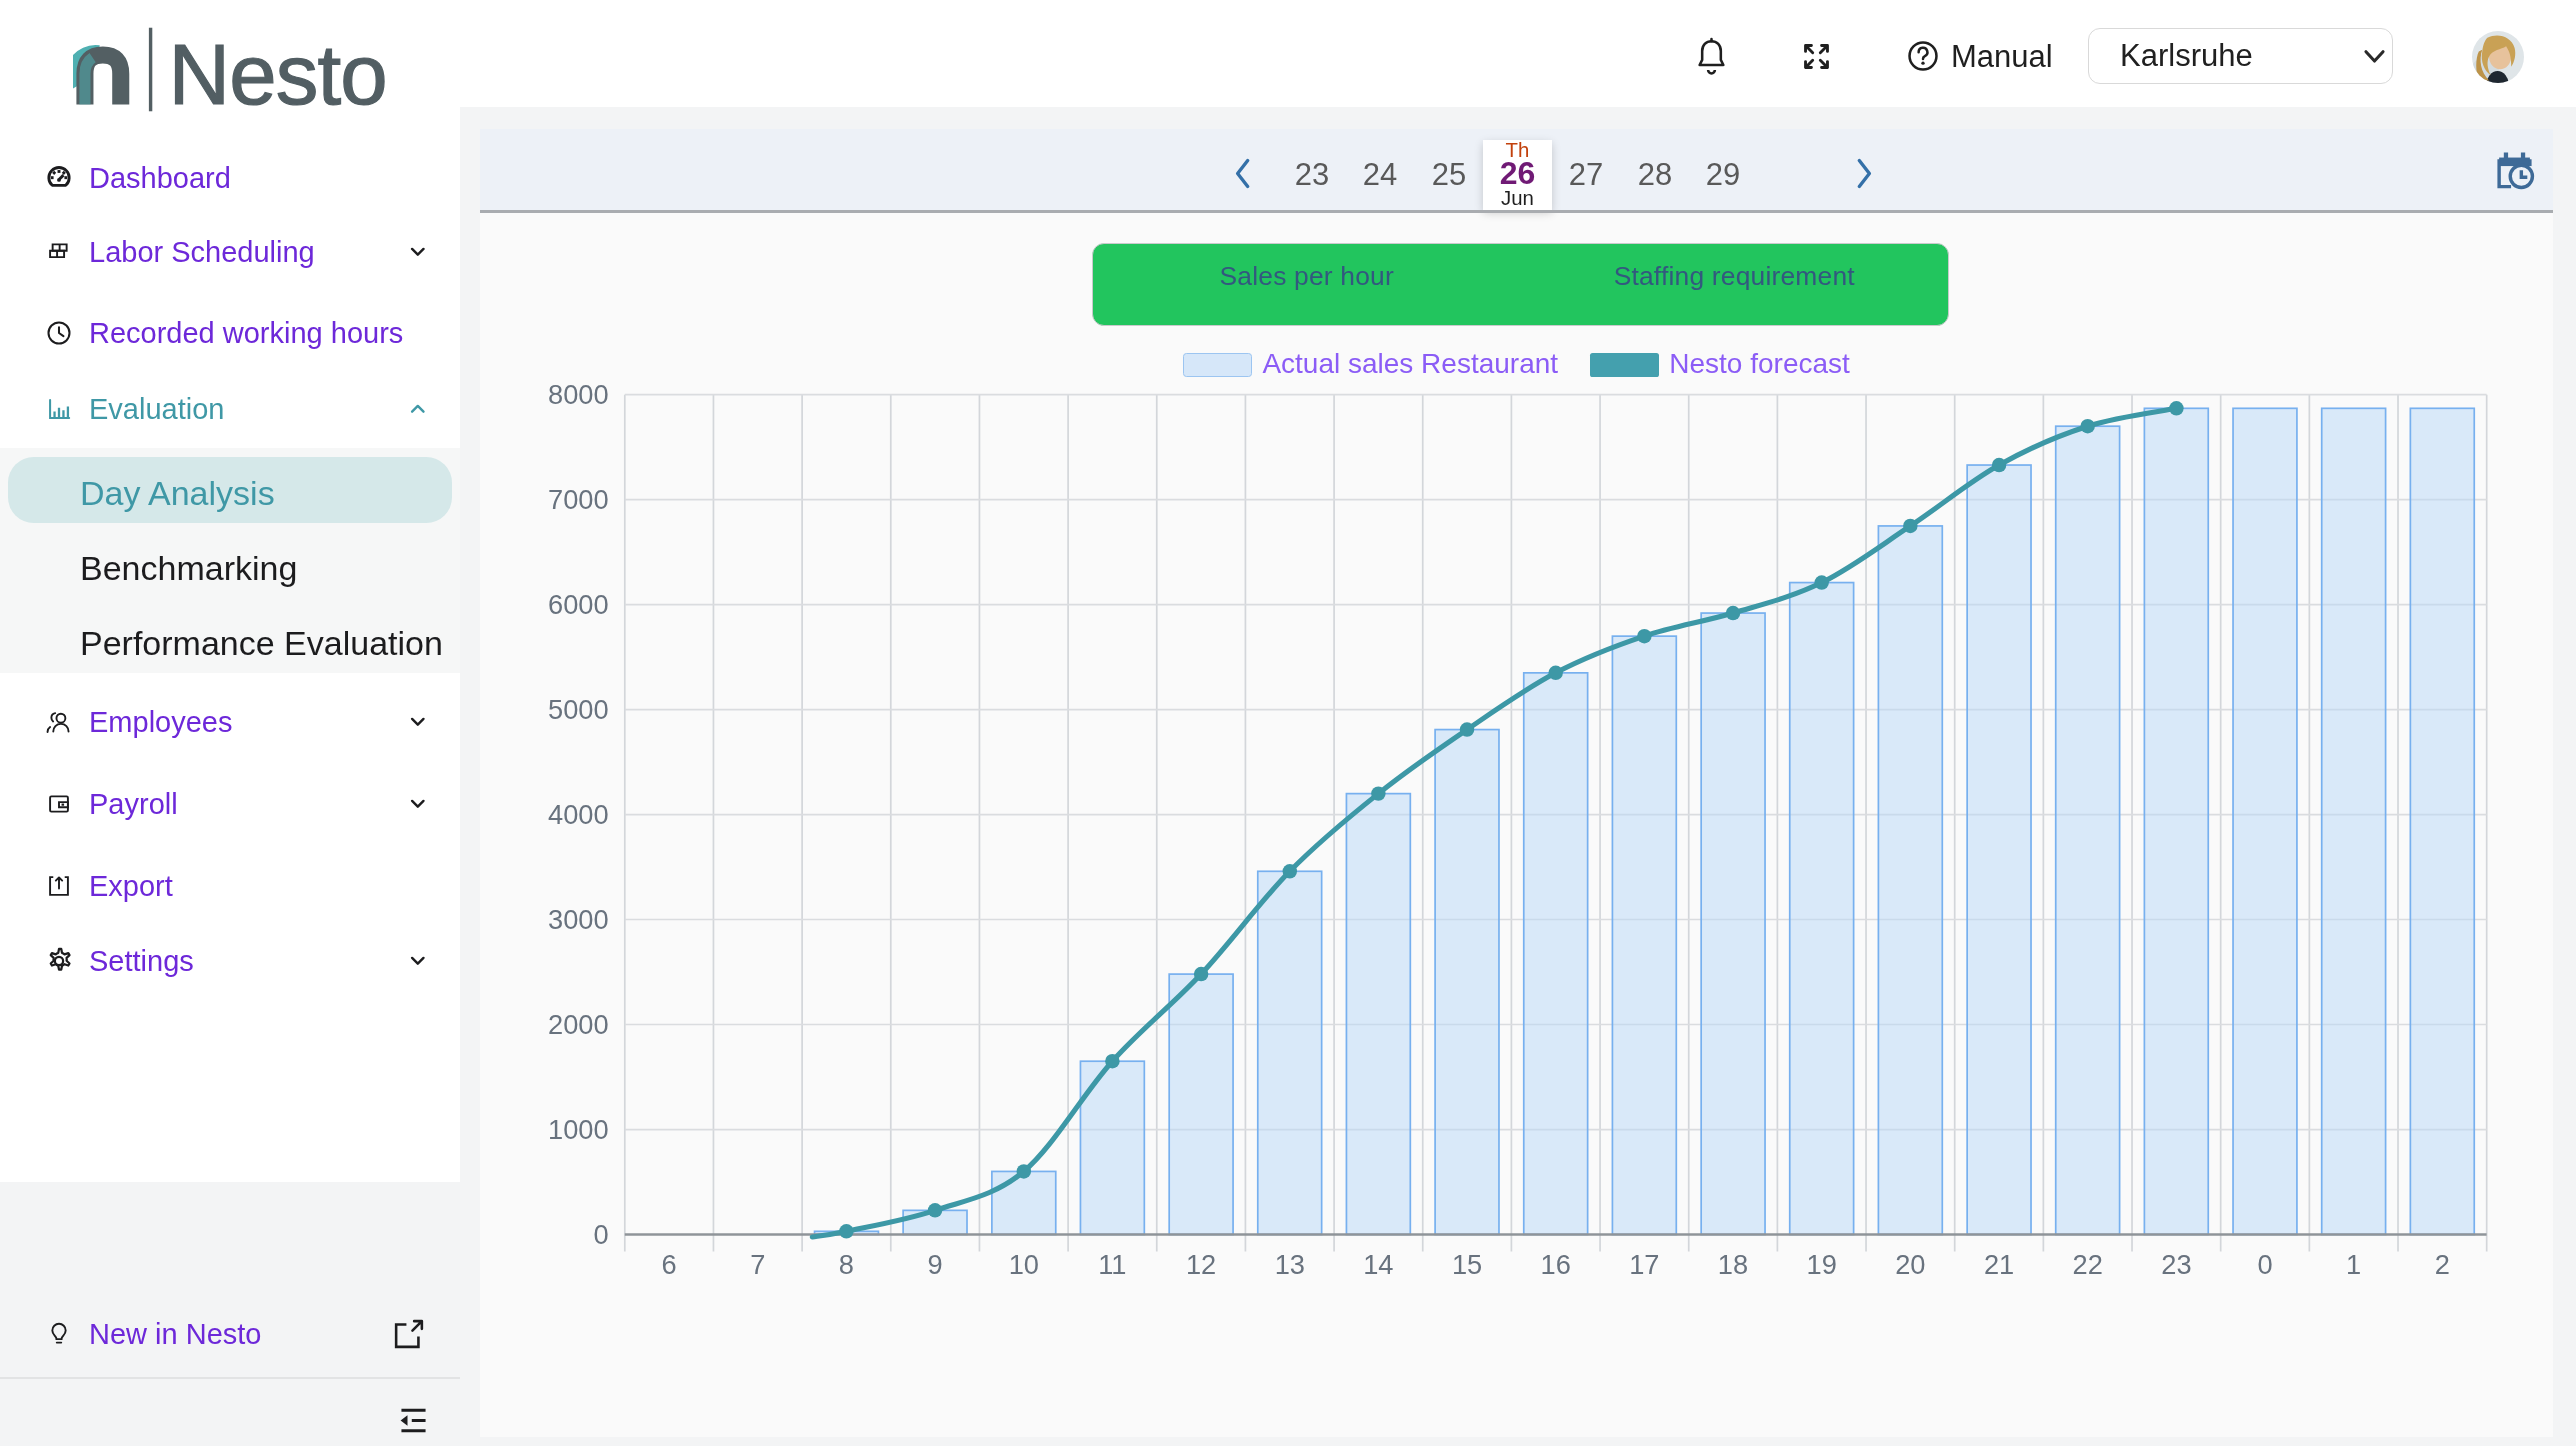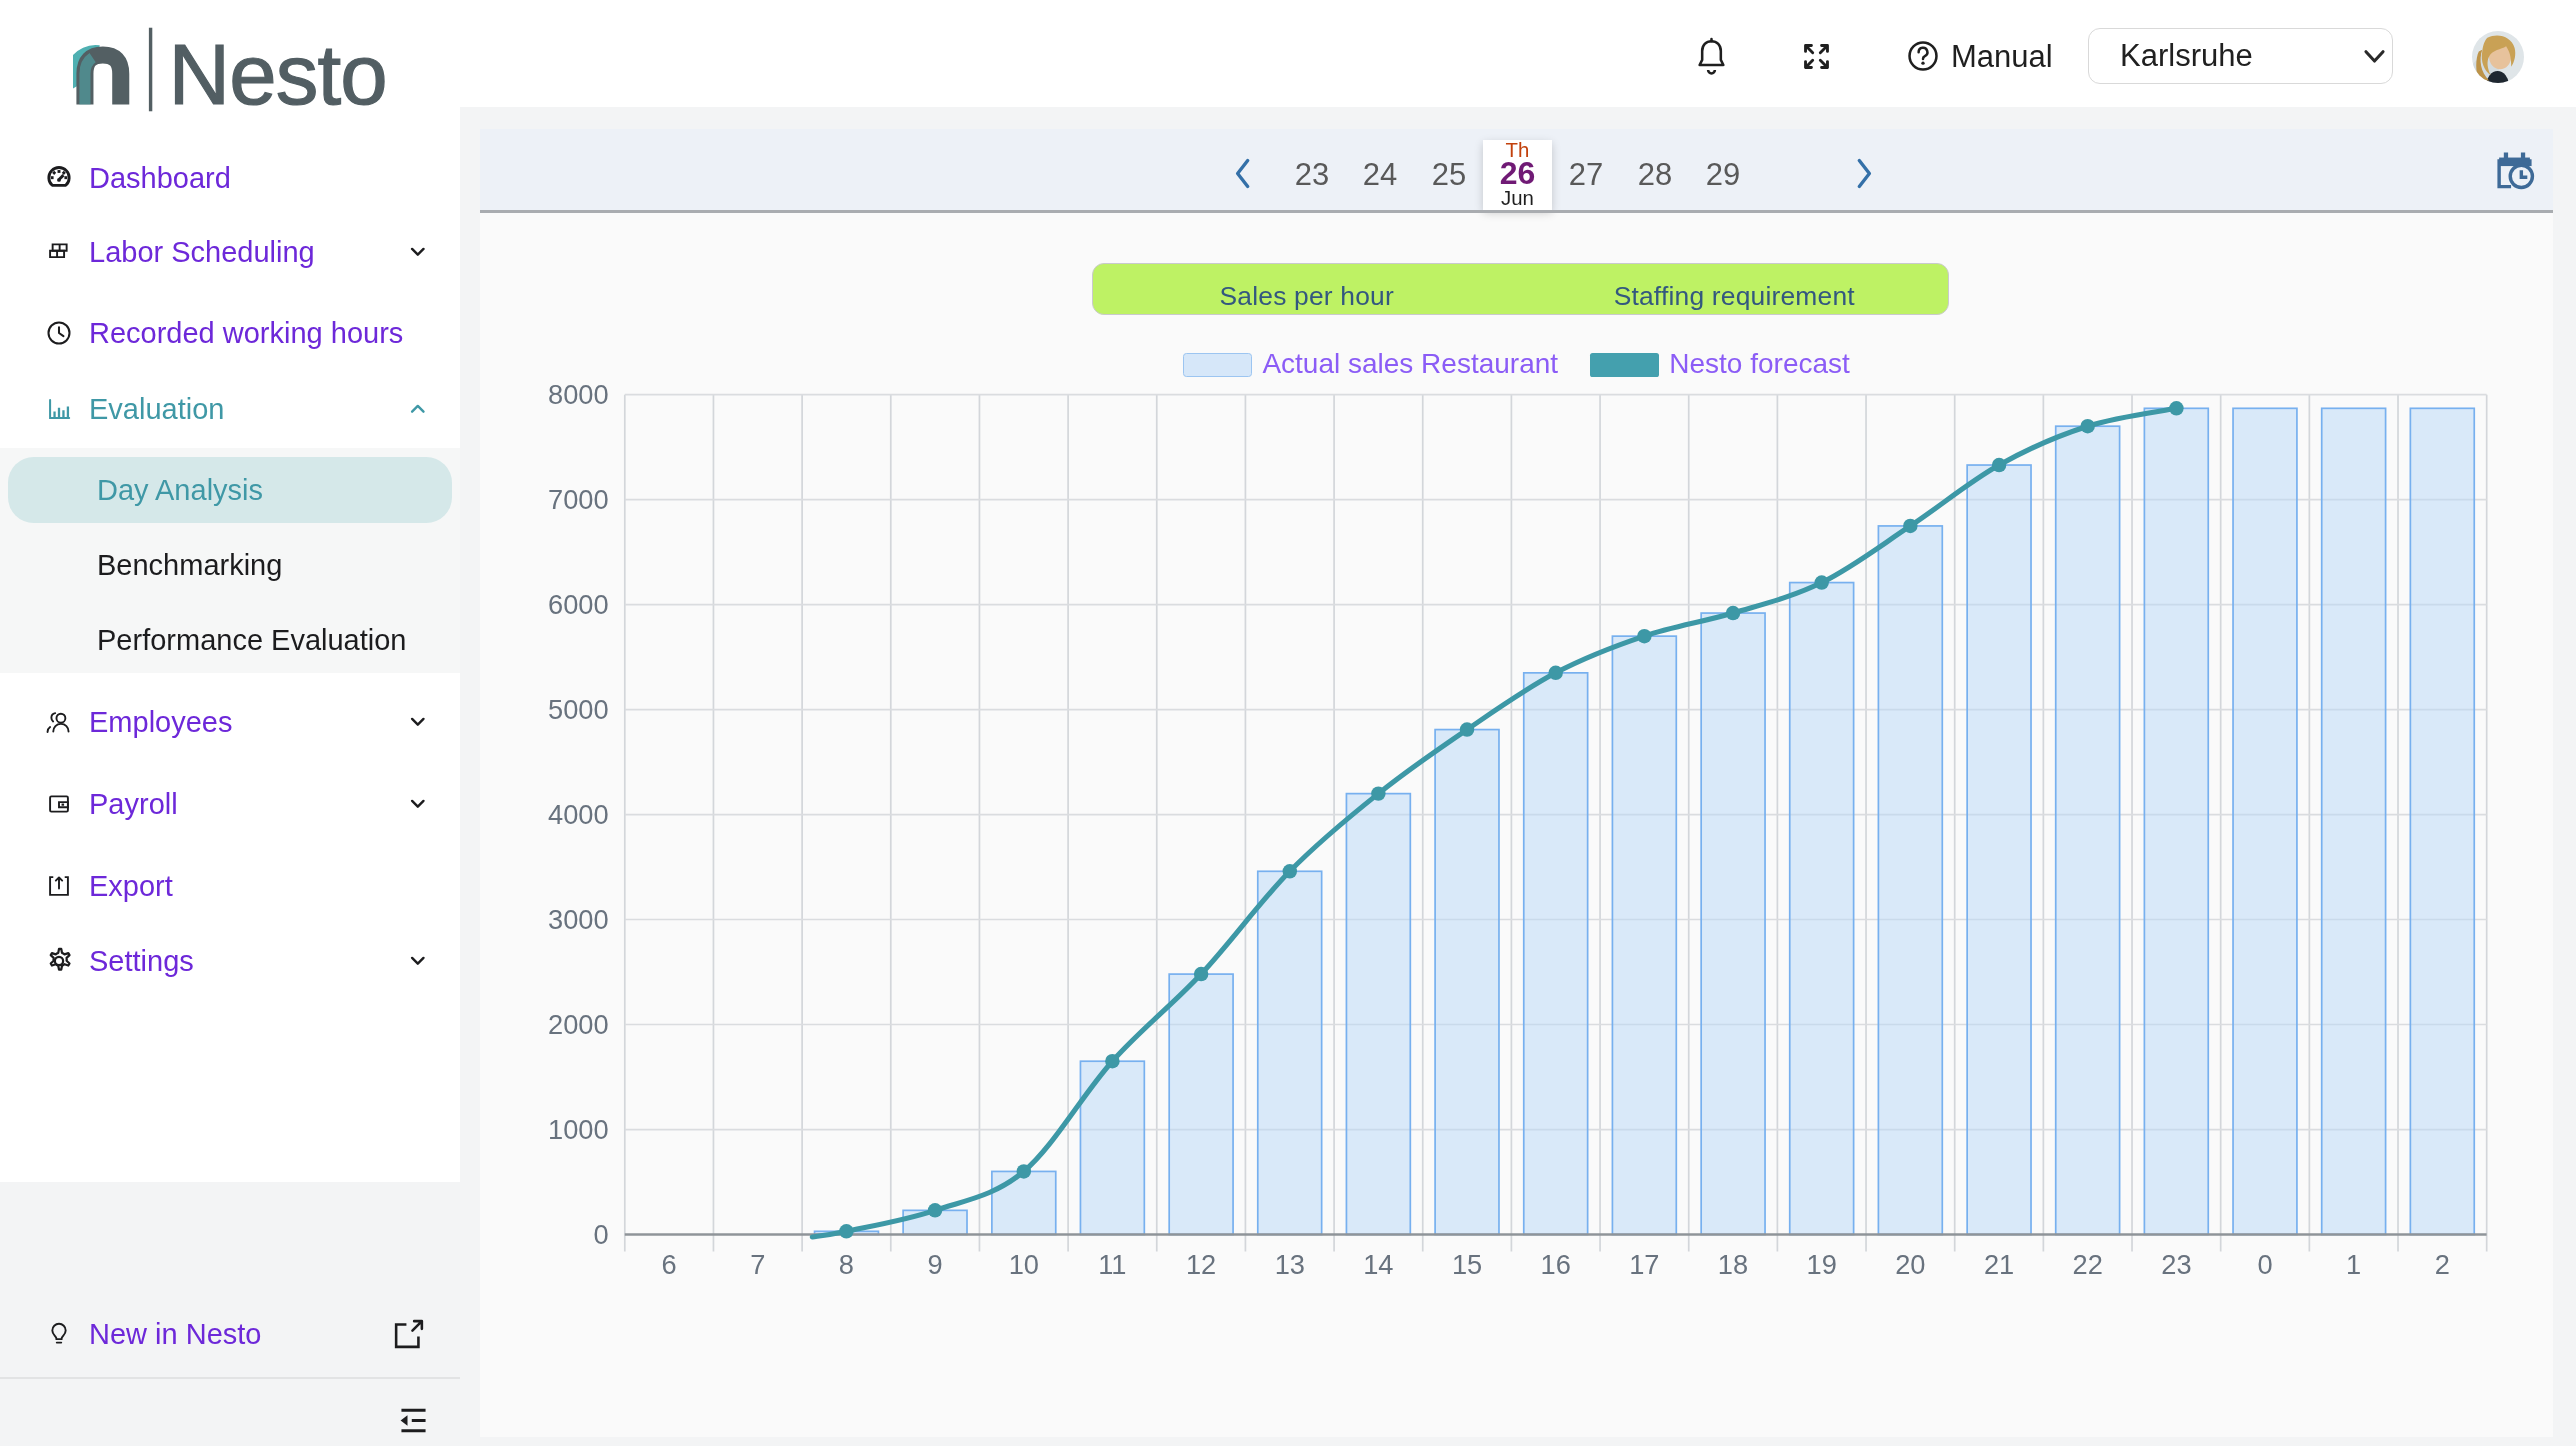--- a/index.html
+++ b/index.html
@@ -17,36 +17,36 @@
 
 
 .sidebar { position:absolute; left:0; top:0; width:460px; height:1182px; background:#fff; }
 .subblock { position:absolute; left:0; top:448px; width:460px; height:225px; background:#f6f7f7; }
 .pill { position:absolute; left:7.7px; top:457px; width:444px; height:66px; background:#d5e8e9; border-radius:25.6px; }
 .mi { position:absolute; left:0; width:460px; height:0; }
 .mi .ic { position:absolute; left:45px; top:-14.5px; width:28px; height:28px; }
 .mi .tx { position:absolute; left:89px; top:-17px; font-size:29px; line-height:34px; color:#6d28d9; white-space:nowrap; }
 .mi .ch { position:absolute; left:405px; top:-12.8px; width:25.6px; height:25.6px; }
 .teal, .teal .tx { color:#3f98a6 !important; }
-.subtx { position:absolute; left:97px; font-size:29px; color:#1c1c1e; white-space:nowrap; }
+.subtx { position:absolute; left:80px; font-size:34px; color:#1c1c1e; white-space:nowrap; }
 .sb-div { position:absolute; left:0; top:1377px; width:460px; height:1.7px; background:#e2e3e4; }
 
 
 .card { position:absolute; left:480px; top:129px; width:2073px; height:1308px; background:#fafafa; }
 .datebar { position:absolute; left:0; top:0; width:2073px; height:81px; background:#edf1f7; }
 .datebar-div { position:absolute; left:0; top:81px; width:2073px; height:2.6px; background:#a9acb0; }
 .dnum { position:absolute; top:5.1px; width:68px; margin-left:-34px; text-align:center; font-size:31px; color:#595959; line-height:81px; }
 .dcell { position:absolute; left:1003px; top:11px; width:69px; height:70px; background:#fff; box-shadow:0 2.6px 8.5px rgba(0,0,0,0.18); text-align:center; }
 .dcell .wd { font-size:20.4px; color:#c2410c; line-height:20.4px; margin-top:0px; }
 .dcell .dy { font-size:32px; font-weight:700; color:#701a75; line-height:27px; }
 .dcell .mo { font-size:20.4px; color:#1f1f1f; line-height:23px; }
 .navch { position:absolute; top:26.4px; width:37px; height:37px; }
 
 
-.tabs { position:absolute; left:612px; top:134px; width:857px; height:52px; background:#bef264; border:1.7px solid #c9cacc; border-radius:12px; display:flex; overflow:hidden; }
+.tabs { position:absolute; left:612px; top:114px; width:857px; height:83px; background:#22c55e; border:1.7px solid #c9cacc; border-radius:12px; display:flex; overflow:hidden; }
 .tab { flex:1 1 0; text-align:center; line-height:64px; font-size:26.4px; font-weight:400; color:#33587f; letter-spacing:0.2px; }
 .tab.active { background:#3e6285; color:#fff; border-radius:3.4px; font-weight:700; font-size:25.6px; }
 
 
 .legend { position:absolute; left:0; top:219px; width:2073px; text-align:center; font-size:28px; color:#8b5cf6; }
 .legend .sw { display:inline-block; width:69px; height:24px; vertical-align:-4.3px; }
 .legend .sw1 { background:rgba(184,215,248,0.55); border:1.7px solid #9cc5f1; border-radius:3.4px; }
 .legend .sw2 { background:#44a0ae; border-radius:2.6px; }
 .legend .lt { margin-left:10.2px; }
 .legend .gap { display:inline-block; width:32px; }

